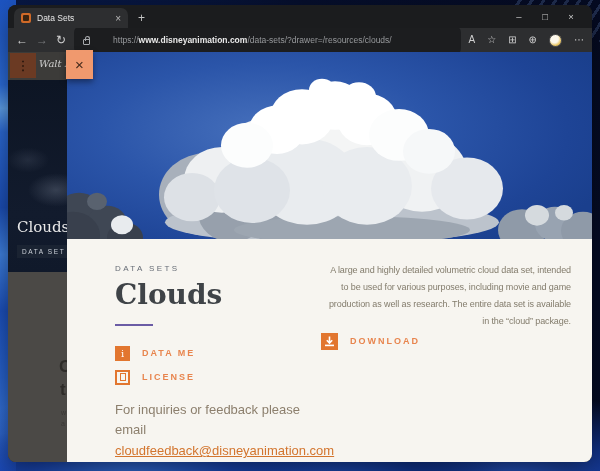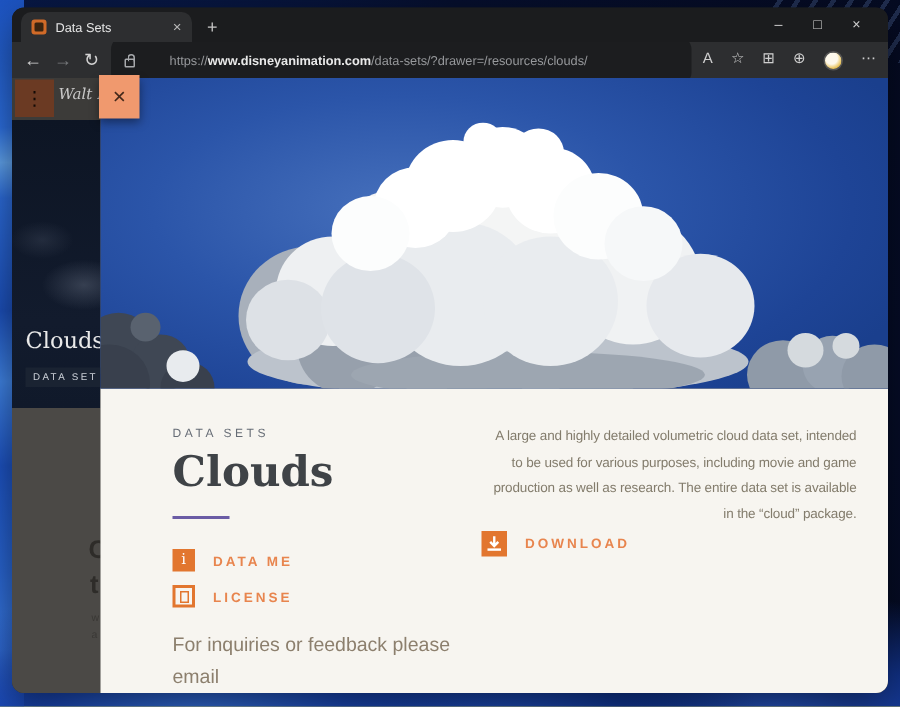--- a/index.html
+++ b/index.html
@@ -220,20 +220,21 @@
             </div>
             <div class="linkrow">
               <span class="ic-license">
                   <span></span>
                 </span>
               <span class="linklabel">LICENSE</span>
             </div>
 
             <div class="contact">
               <div>For inquiries or feedback please email</div>
+              <a href="#">cloudfeedback@disneyanimation.com</a>
             </div>
           </div>
 
           <div>
             <div class="desc">A large and highly detailed volumetric cloud data set, intended to be used for various purposes, including movie and game production as well as research. The entire data set is available in the “cloud” package.</div>
             <div class="dl-row">
               <span class="ic-download">
                 <svg width="11" height="11" viewBox="0 0 11 11">
                     <path d="M5.5 0.5 v6 M2.8 4.2 L5.5 7 L8.2 4.2" stroke="#ffffff" stroke-width="1.6" fill="none"></path>
                     <rect x="1" y="8.6" width="9" height="1.6" fill="#ffffff"></rect>

